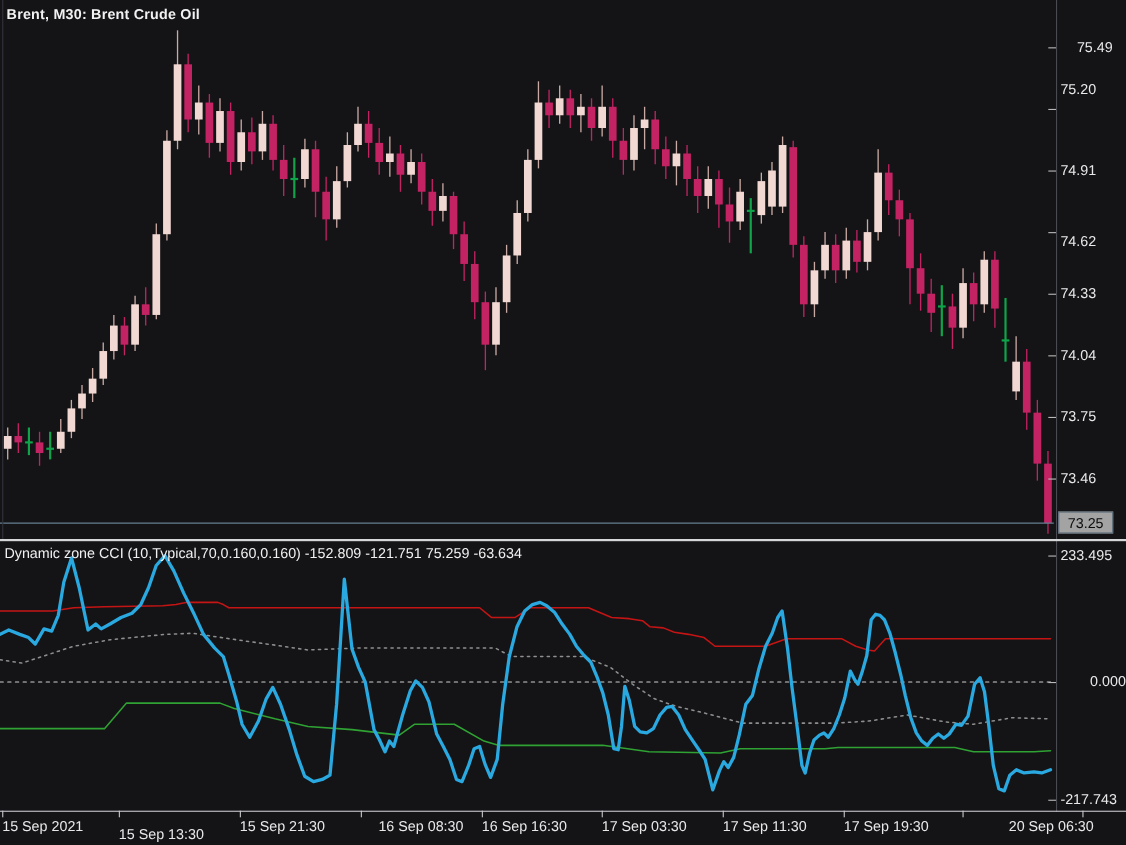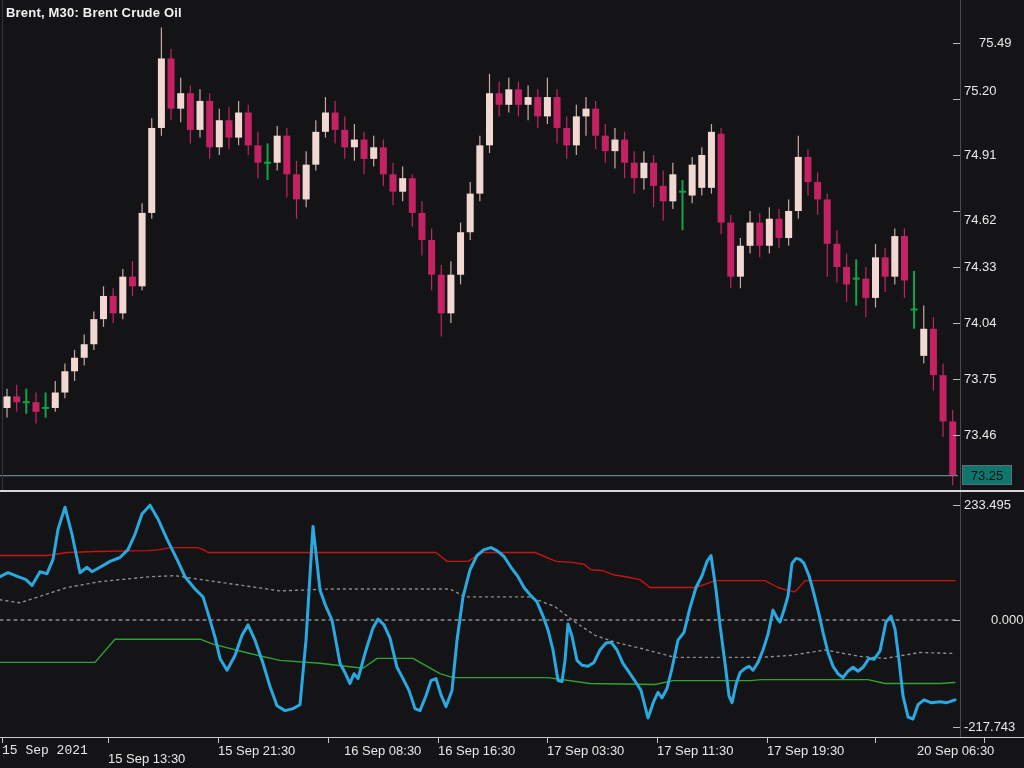--- a/index.html
+++ b/index.html
@@ -9,21 +9,21 @@
   .chart-title{position:absolute;left:6px;top:5px;color:#f2f2f2;font-size:13px;font-weight:700;letter-spacing:.2px;}
   .ind-title{position:absolute;left:4px;top:495px;color:#f0f0f0;font-size:13px;font-weight:400;}
   .axis-line{position:absolute;left:960px;top:0;width:1px;height:738px;background:#4a4a52;}
   .splitter{position:absolute;left:0;top:490px;width:1024px;height:2px;background:#d6d7d9;}
   .bottom-frame{position:absolute;left:0;top:737px;width:1024px;height:1px;background:#c9c9cc;}
   .first-bar-line{position:absolute;left:2px;top:0;width:1px;height:490px;background:#34343c;}
   .p-label{position:absolute;left:964px;width:58px;color:#e8e8e8;font-size:13px;line-height:16px;}
   .p-tick{position:absolute;left:953px;width:7px;height:1px;background:#b9b9b9;}
   .t-label{position:absolute;top:743px;color:#e8e8e8;font-size:13px;white-space:nowrap;}
   .t-tick{position:absolute;top:737px;width:1px;height:6px;background:#c9c9cc;}
-  .price-badge{position:absolute;left:962px;top:465px;width:50px;height:20px;background:#0f766e;
+  .price-badge{position:absolute;left:962px;top:465px;width:50px;height:20px;background:#a3a3a3;
     border:1px solid #5d6d7c;color:#0d0d0d;font-size:13px;line-height:19px;text-align:center;box-sizing:border-box;}
 </style>
 </head>
 <body>
 
 <div id="stage">
   <svg id="main-svg" class="pane-svg" width="960" height="490" style="top:0;">
       <g>
         <line x1="7" y1="388.6543699999985" x2="7" y2="417.61981999999955" stroke="#c9a9a3" stroke-width="1.2"></line>
         <rect x="3.5" y="396.37848999999966" width="7" height="11.586180000000468" fill="#f2d8d2"></rect>
@@ -429,26 +429,27 @@
       <polyline points="0,171.4 95,171.4 115,148.2 200,148.2 213,153.1 250,162.5 280,169.4 320,172.3 363,177.3 377,167.4 413,167.4 440,182.7 453,186.6 548,186.6 590,192.5 655,193.5 673,189.6 750,189.6 762,188.6 868,188.6 885,192.5 940,192.5 955,191.5" fill="none" stroke="#2fa233" stroke-width="1.4" stroke-linejoin="round" stroke-linecap="round"></polyline>
       <polyline points="0,85.7 8,81.7 18,85.7 26,88.6 32,94.5 40,80.7 47,82.7 53,68.4 58,38.4 65,16.2 72,43.3 80,81.7 87,76.3 92,80.7 100,76.3 110,70.4 120,66.5 128,58.6 135,43.3 142,23.1 150,14.2 158,28.0 167,48.2 177,68.4 185,85.7 195,98.0 203,105.9 208,122.1 215,146.2 220,167.4 227,179.2 235,164.5 242,144.3 248,133.9 255,149.2 263,172.3 270,195.5 277,214.7 285,219.6 293,217.6 300,213.7 306,149.2 313,35.4 320,99.0 326,115.7 332,129.0 340,172.3 345,181.7 350,192.5 354,182.7 358,187.6 366,159.0 373,136.9 378,128.0 384,133.9 390,147.2 397,176.3 403,187.6 409,199.4 415,217.6 420,219.6 426,204.8 431,189.6 436,187.6 441,203.9 446,215.7 452,199.4 457,149.2 463,105.9 470,78.8 477,64.5 484,58.6 491,56.6 497,59.6 504,65.5 511,76.3 518,85.7 524,96.5 531,104.9 537,110.8 543,125.1 548,138.9 553,159.0 558,189.6 562,190.6 565,169.4 568,132.9 572,145.3 577,169.4 582,174.3 588,175.3 594,171.4 600,159.0 606,152.1 611,151.2 617,159.0 623,172.3 630,182.7 636,191.5 641,199.4 648,227.0 654,209.8 658,201.4 662,206.8 667,197.5 672,177.3 678,149.2 684,141.3 690,116.7 696,96.5 702,84.7 707,70.4 711,64.5 716,99.0 720,133.9 725,172.3 729,204.8 732,211.7 736,193.5 740,181.7 745,177.3 749,175.3 753,179.2 758,171.4 763,159.0 768,143.3 773,119.1 777,127.0 780,131.0 784,119.1 788,104.9 792,72.4 796,67.4 800,68.4 804,72.4 809,84.7 814,102.9 819,123.1 823,141.3 828,161.5 833,175.3 838,182.7 843,186.6 848,180.2 853,176.3 858,180.2 863,176.3 869,167.4 874,168.4 880,160.0 886,131.0 891,125.1 895,137.9 899,169.4 903,204.8 908,226.0 913,228.0 918,213.7 924,208.8 931,211.7 940,210.8 947,211.7 955,208.8" fill="none" stroke="#2aa8e0" stroke-width="3" stroke-linejoin="round" stroke-linecap="round"></polyline>
     </svg>
 
   <div class="first-bar-line"></div>
   <div class="axis-line"></div>
   <div class="splitter"></div>
   <div class="bottom-frame"></div>
 
   <div class="chart-title">Brent, M30:  Brent Crude Oil</div>
+  <div class="ind-title">Dynamic zone CCI (10,Typical,70,0.160,0.160) -152.809 -121.751 75.259 -63.634</div>
 
   <div id="price-axis">
       <div class="p-tick" style="top: 43px;"></div>
       <div class="p-label" style="top: 35px; margin-left: 15px;">75.49</div>
       <div class="p-tick" style="top: 99px;"></div>
-      <div class="p-label" style="top: 83px;">75.20</div>
+      <div class="p-label" style="top: 73px;">75.20</div>
       <div class="p-tick" style="top: 155px;"></div>
       <div class="p-label" style="top: 147px;">74.91</div>
       <div class="p-tick" style="top: 211px;"></div>
       <div class="p-label" style="top: 212px;">74.62</div>
       <div class="p-tick" style="top: 267px;"></div>
       <div class="p-label" style="top: 259px;">74.33</div>
       <div class="p-tick" style="top: 323px;"></div>
       <div class="p-label" style="top: 315px;">74.04</div>
       <div class="p-tick" style="top: 379px;"></div>
       <div class="p-label" style="top: 371px;">73.75</div>
@@ -467,21 +468,21 @@
       <div class="t-tick" style="left: 2px;"></div>
       <div class="t-tick" style="left: 108px;"></div>
       <div class="t-tick" style="left: 218px;"></div>
       <div class="t-tick" style="left: 328px;"></div>
       <div class="t-tick" style="left: 438px;"></div>
       <div class="t-tick" style="left: 547px;"></div>
       <div class="t-tick" style="left: 657px;"></div>
       <div class="t-tick" style="left: 767px;"></div>
       <div class="t-tick" style="left: 875px;"></div>
       <div class="t-tick" style="left: 984px;"></div>
-      <div class="t-label" style="left: 2px; font-family: Liberation Mono, monospace;">15 Sep 2021</div>
+      <div class="t-label" style="left: 2px;">15 Sep 2021</div>
       <div class="t-label" style="left: 108px; margin-top: 8px;">15 Sep 13:30</div>
       <div class="t-label" style="left: 218px;">15 Sep 21:30</div>
       <div class="t-label" style="left: 328px; margin-left: 16px;">16 Sep 08:30</div>
       <div class="t-label" style="left: 438px;">16 Sep 16:30</div>
       <div class="t-label" style="left: 547px;">17 Sep 03:30</div>
       <div class="t-label" style="left: 657px;">17 Sep 11:30</div>
       <div class="t-label" style="left: 767px;">17 Sep 19:30</div>
       <div class="t-label" style="left: 917px;">20 Sep 06:30</div>
     </div>
 

